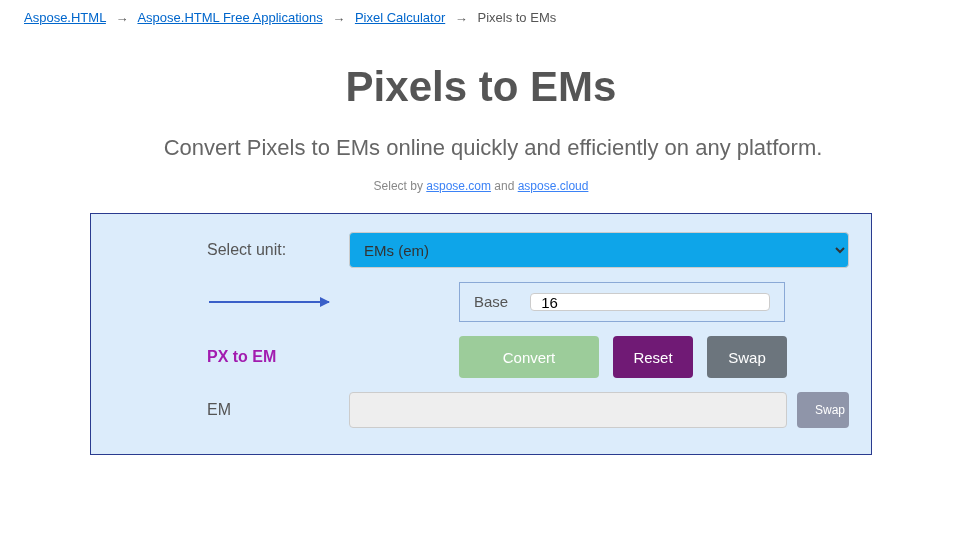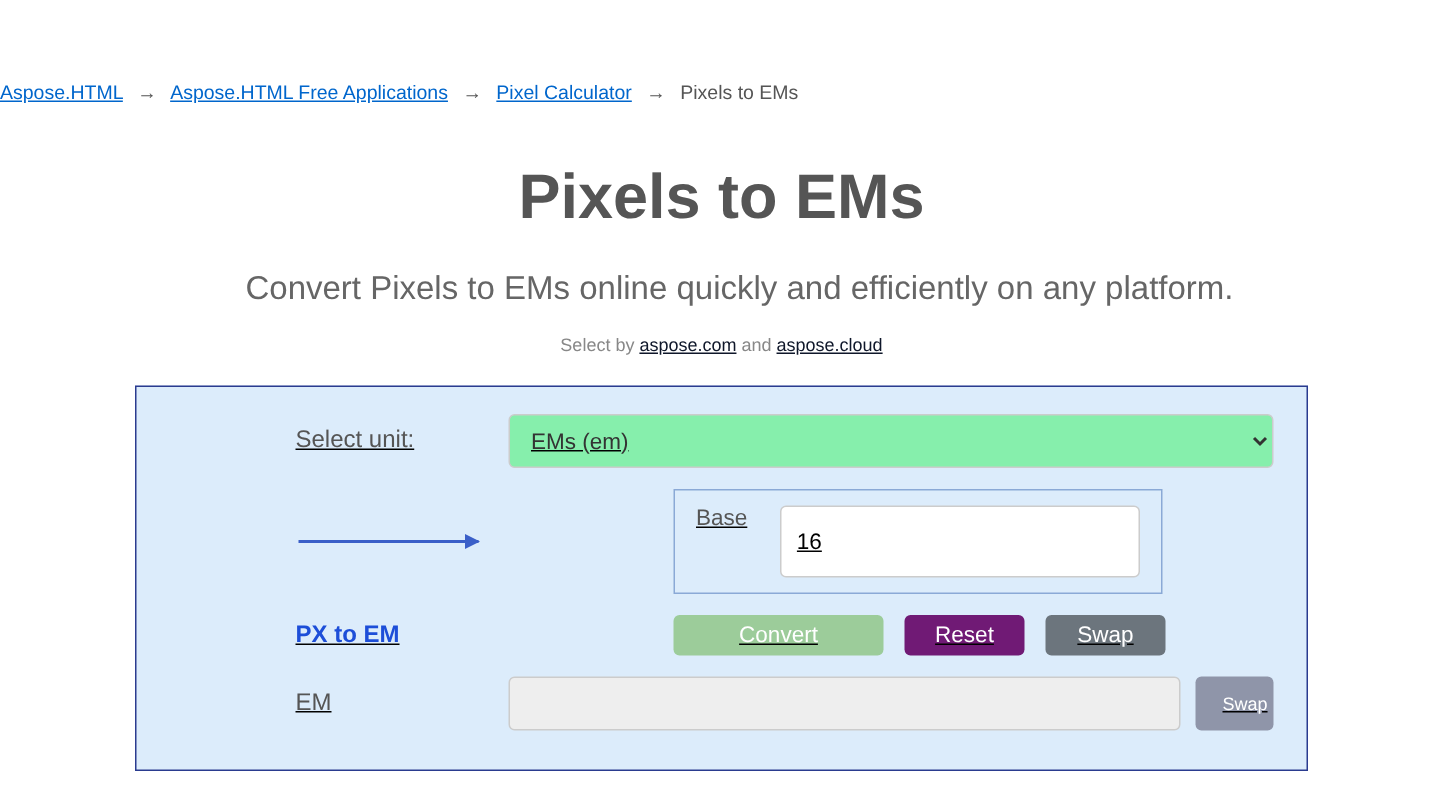--- a/index.html
+++ b/index.html
@@ -4,24 +4,23 @@
   <style>
     * { box-sizing: border-box; margin: 0; padding: 0; }
     body {
       font-family: Arial, Helvetica, sans-serif;
       background: #fff;
       width: 962px;
       height: 535px;
       overflow: hidden;
     }
     .breadcrumb {
-      padding: 10px 0;
+      padding: 10px 24px;
       font-size: 13px;
       color: #555;
-      margin-top: 44px;
     }
     .breadcrumb a {
       color: #0066cc;
       text-decoration: underline;
     }
     .breadcrumb .sep {
       margin: 0 6px;
       color: #555;
     }
     .breadcrumb .current {
@@ -42,59 +41,58 @@
       color: #666;
       font-weight: 400;
       padding-left: 24px;
     }
     .powered {
       margin-top: 18px;
       font-size: 12px;
       color: #888;
     }
     .powered a {
-      color: #0f172a;
+      color: #3b82f6;
       text-decoration: underline;
     }
     .panel {
       margin: 20px 90px 0 90px;
       border: 1px solid #2a3b8f;
       background: #dcecfb;
-      padding: 18px 22px 26px 28px;
-      text-decoration: underline;
+      padding: 18px 22px 26px 38px;
     }
     .row {
       display: flex;
       align-items: center;
       margin-bottom: 14px;
     }
     .label-col {
       width: 220px;
       text-align: left;
       padding-left: 78px;
       font-size: 16px;
       color: #555;
     }
     .label-col.bold {
       font-weight: 700;
-      color: #1d4ed8;
+      color: #a21caf;
     }
     .control-col {
       flex: 1;
       display: flex;
       align-items: center;
     }
     select.unit {
       width: 100%;
       height: 36px;
       border: 1px solid #ccc;
       border-radius: 4px;
       padding: 0 10px;
       font-size: 15px;
-      background: #86efac;
+      background: #0ea5e9;
       color: #333;
     }
     input.text {
       width: 100%;
       height: 36px;
       border: 1px solid #ccc;
       border-radius: 4px;
       padding: 0 10px;
       font-size: 15px;
       background: #fff;
@@ -137,32 +135,32 @@
       align-items: flex-start;
       margin-left: 110px;
     }
     .base-box .base-label {
       font-size: 15px;
       color: #555;
       margin-right: 22px;
     }
     .base-box input {
       width: 240px;
-      height: 48px;
+      height: 18px;
       border: 1px solid #ccc;
       border-radius: 4px;
       padding: 0 10px;
       font-size: 15px;
     }
     .btns {
       display: flex;
       gap: 14px;
     }
     .btn {
-      height: 27px;
+      height: 42px;
       border: none;
       border-radius: 4px;
       font-size: 15px;
       color: #fff;
       cursor: pointer;
       padding: 0 18px;
     }
     .btn.convert {
       background: #9ccc9a;
       width: 140px;

